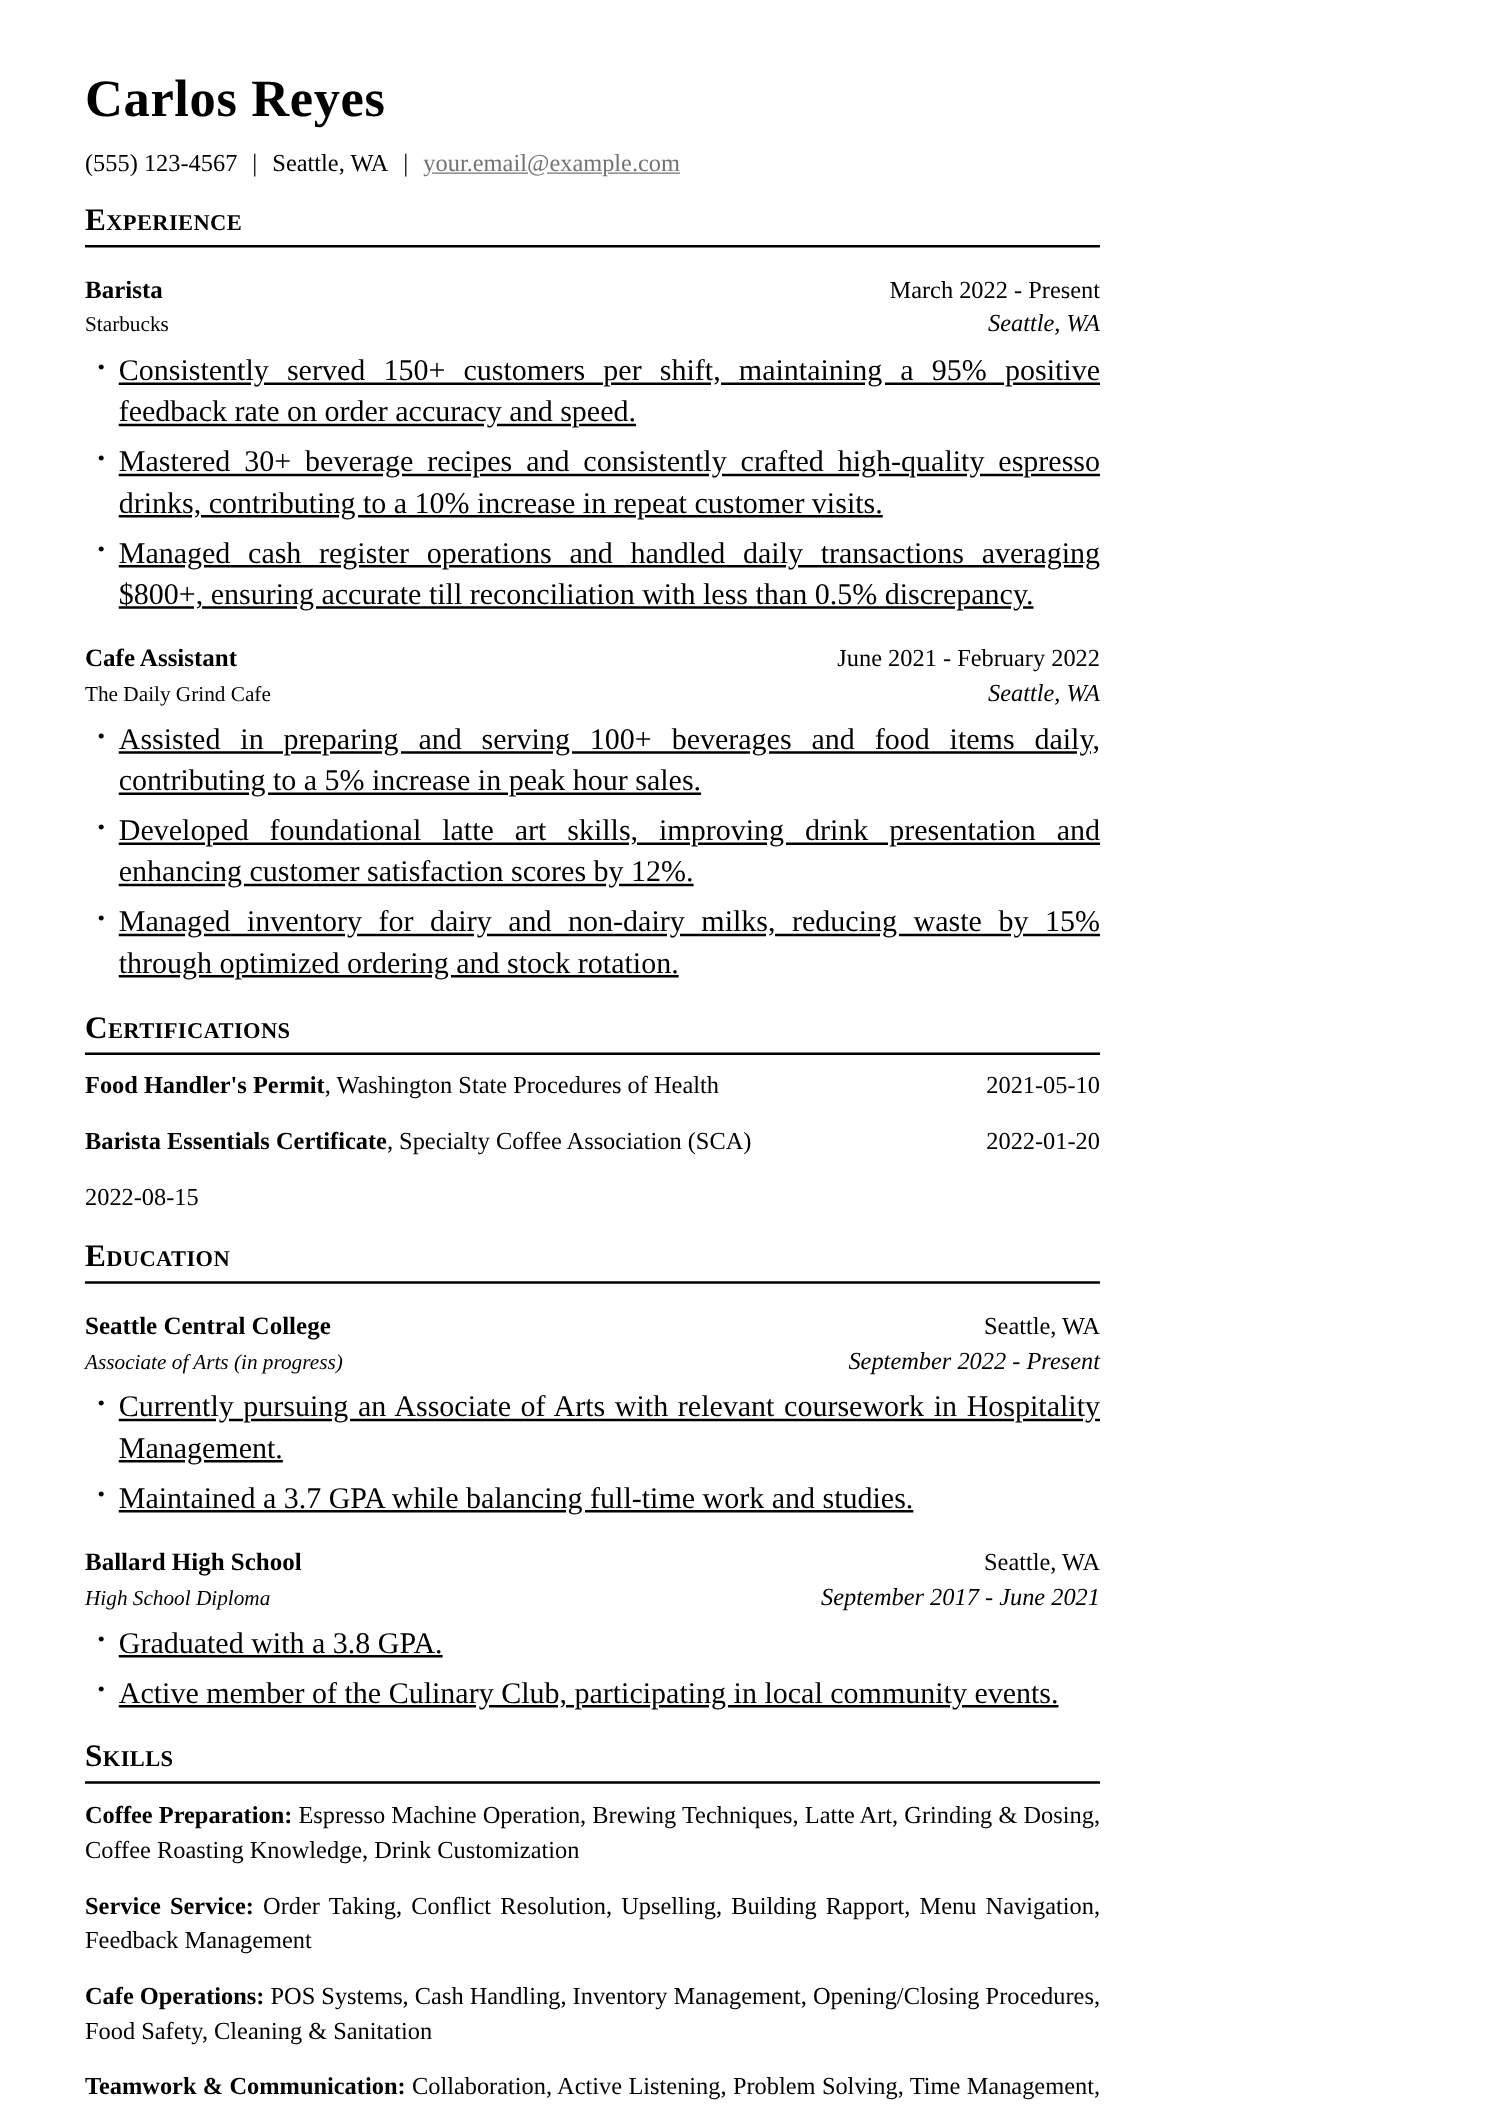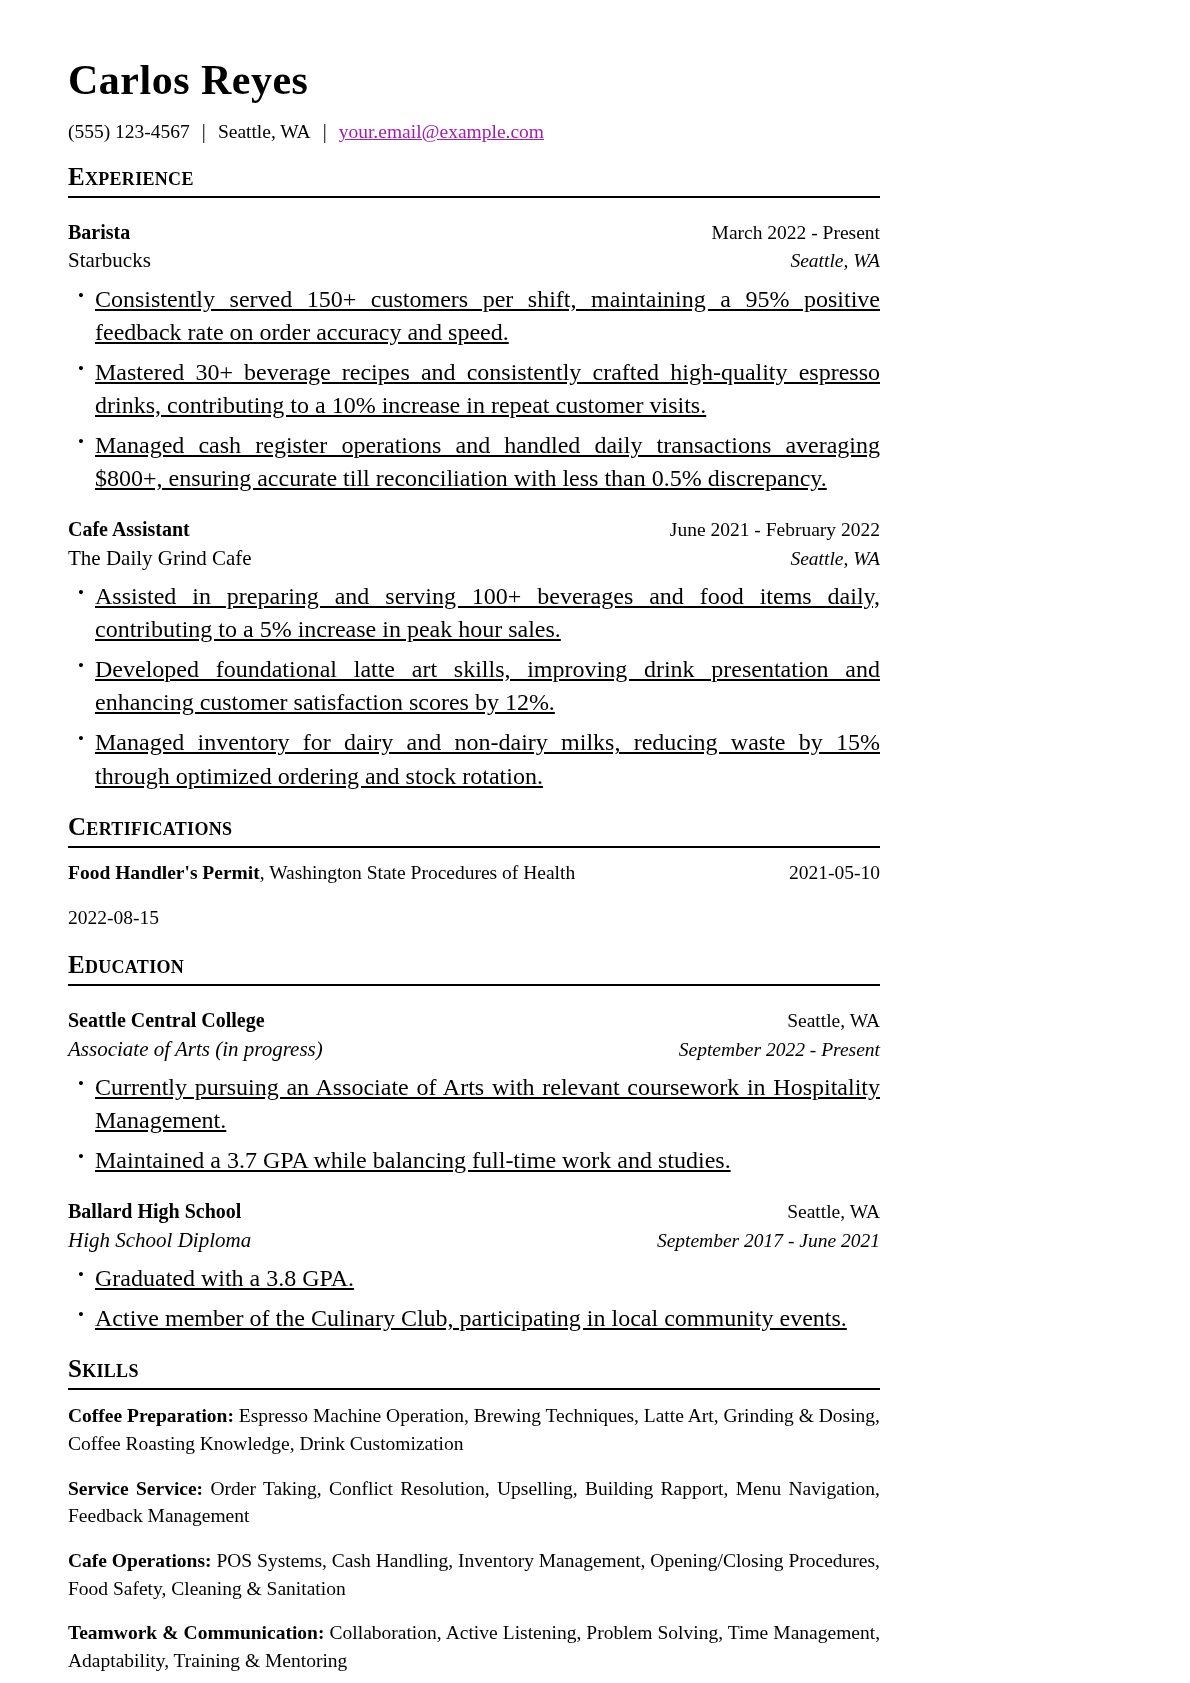--- a/index.html
+++ b/index.html
@@ -28,37 +28,37 @@
     font-size: 19.5px;
     margin-bottom: 16px;
   }
   .contact-sep {
     display: inline-block;
     margin: 0 12px;
     font-size: 20px;
   }
   .email {
     text-decoration: underline;
-    color: #a21caf;
+    color: #737373;
     cursor: pointer;
   }
 
   
   .section { margin-top: 20px; }
   .section-heading {
     font-size: 25px;
     font-weight: bold;
     font-variant: small-caps;
     letter-spacing: 0.3px;
     padding-bottom: 5px;
     border-bottom: 2.5px solid #000000;
     margin-bottom: 12px;
   }
 
-  .body-text, .row-line { font-size: 21px; }
+  .body-text, .row-line { font-size: 17px; }
 
   
   .row {
     display: flex;
     justify-content: space-between;
     align-items: baseline;
     line-height: 1.4;
   }
   .entry { margin-bottom: 10px; margin-top: 20px; }
   .entry-title { font-size: 20px; font-weight: bold; }
@@ -156,20 +156,24 @@
   </div>
 
   <div class="section">
     <div class="section-heading">Certifications</div>
 
     <div class="cert-row">
       <span><span class="cert-name">Food Handler's Permit</span><span>, Washington State Procedures of Health</span></span>
       <span>2021-05-10</span>
     </div>
     <div class="cert-row">
+      <span><span class="cert-name">Barista Essentials Certificate</span><span>, Specialty Coffee Association (SCA)</span></span>
+      <span>2022-01-20</span>
+    </div>
+    <div class="cert-row">
       <span>2022-08-15</span>
     </div>
   </div>
 
   <div class="section">
     <div class="section-heading">Education</div>
 
     <div class="entry">
       <div class="row">
         <span class="entry-title">Seattle Central College</span>

